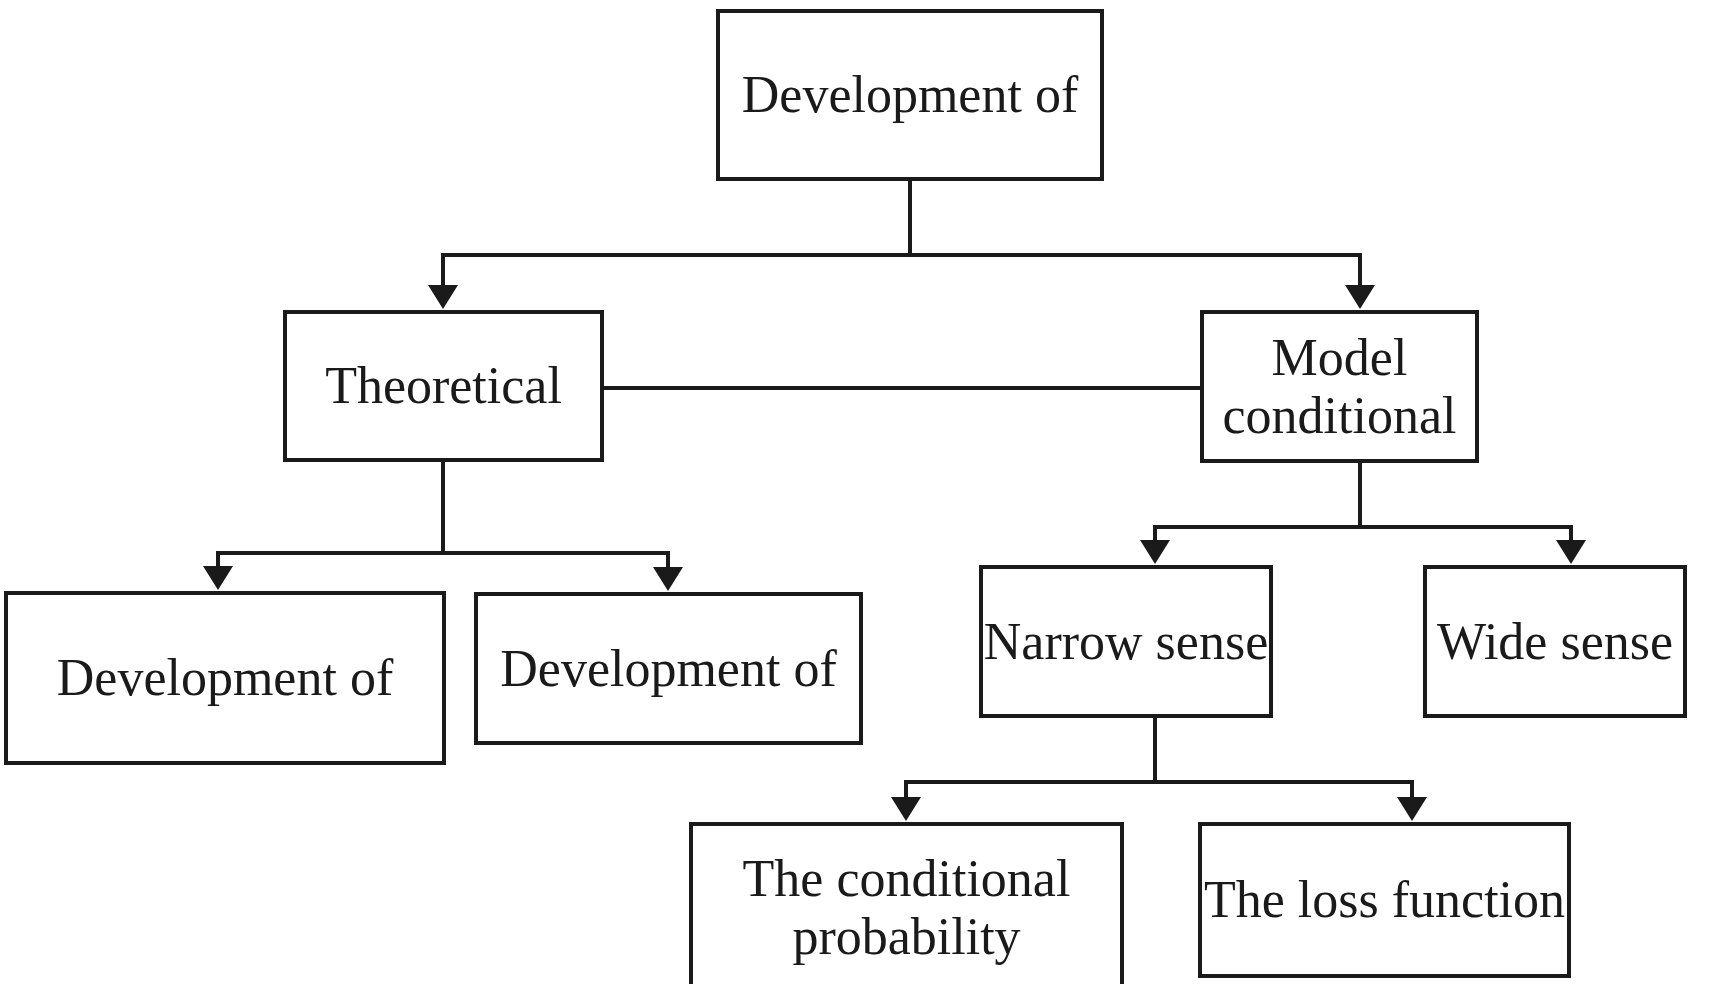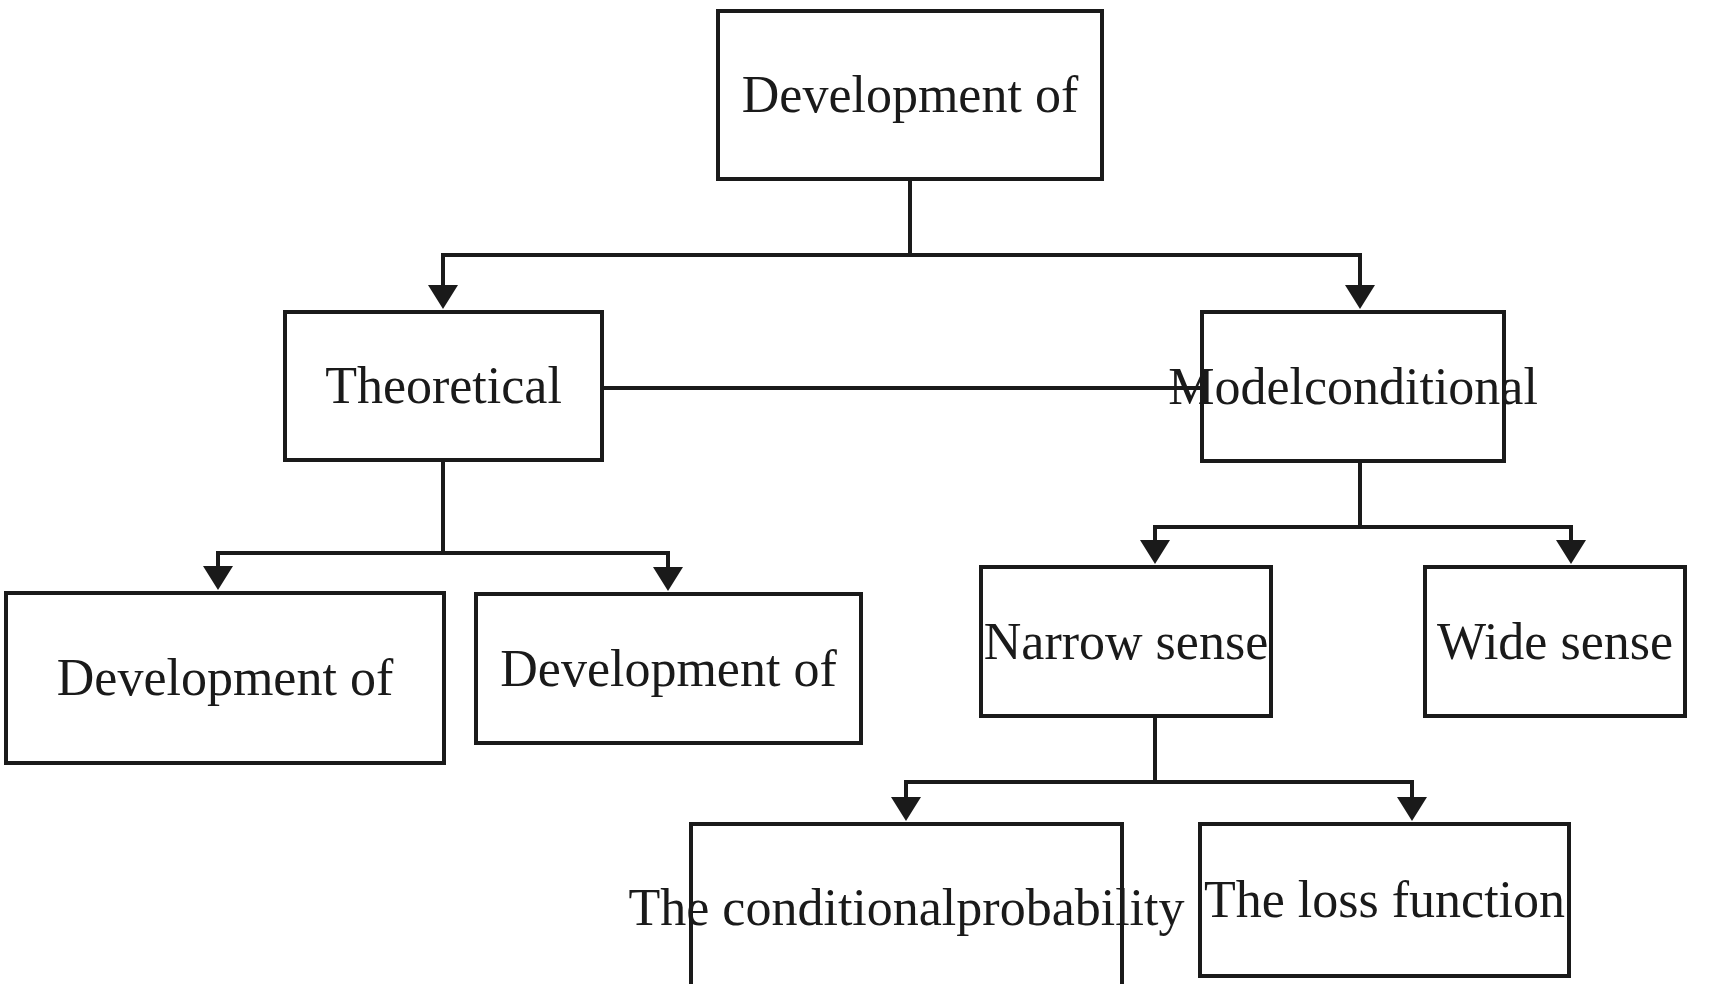--- a/index.html
+++ b/index.html
@@ -23,34 +23,34 @@
     width: 1732px;
     height: 984px;
     display: block;
   }
   .node {
     position: absolute;
     box-sizing: border-box;
     border: 4px solid #1a1a1a;
     background: #ffffff;
     display: flex;
-    flex-direction: row;
+    flex-direction: column;
     align-items: center;
     justify-content: center;
     text-align: center;
     font-size: 52px;
     line-height: 58px;
     white-space: nowrap;
   }
   .node span { display: block; }
 
   
   #node-root        { left: 716px;  top: 9px;   width: 388px; height: 172px; }
   #node-theoretical { left: 283px;  top: 310px; width: 321px; height: 152px; }
-  #node-model       { left: 1200px; top: 310px; width: 306px; height: 153px; }
+  #node-model       { left: 1200px; top: 310px; width: 279px; height: 153px; }
   #node-combine     { left: 4px;    top: 591px; width: 442px; height: 174px; }
   #node-oneself     { left: 474px;  top: 592px; width: 389px; height: 153px; }
   #node-narrow      { left: 979px;  top: 565px; width: 294px; height: 153px; }
   #node-wide        { left: 1423px; top: 565px; width: 264px; height: 153px; }
   #node-conditional { left: 689px;  top: 822px; width: 435px; height: 172px; }
   #node-loss        { left: 1198px; top: 822px; width: 373px; height: 156px; font-family: Liberation Serif, serif; }
 </style>
 </head>
 <body>
 

